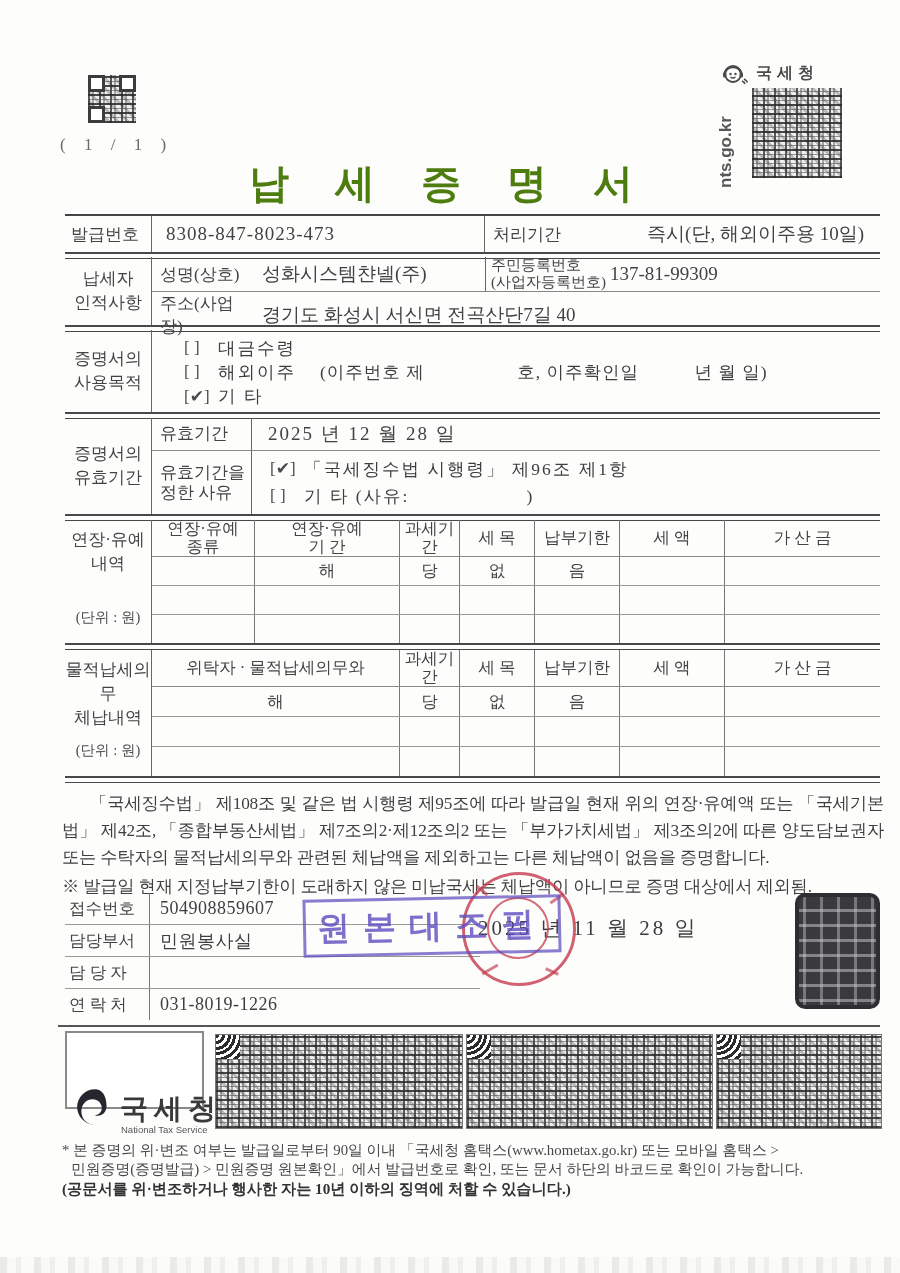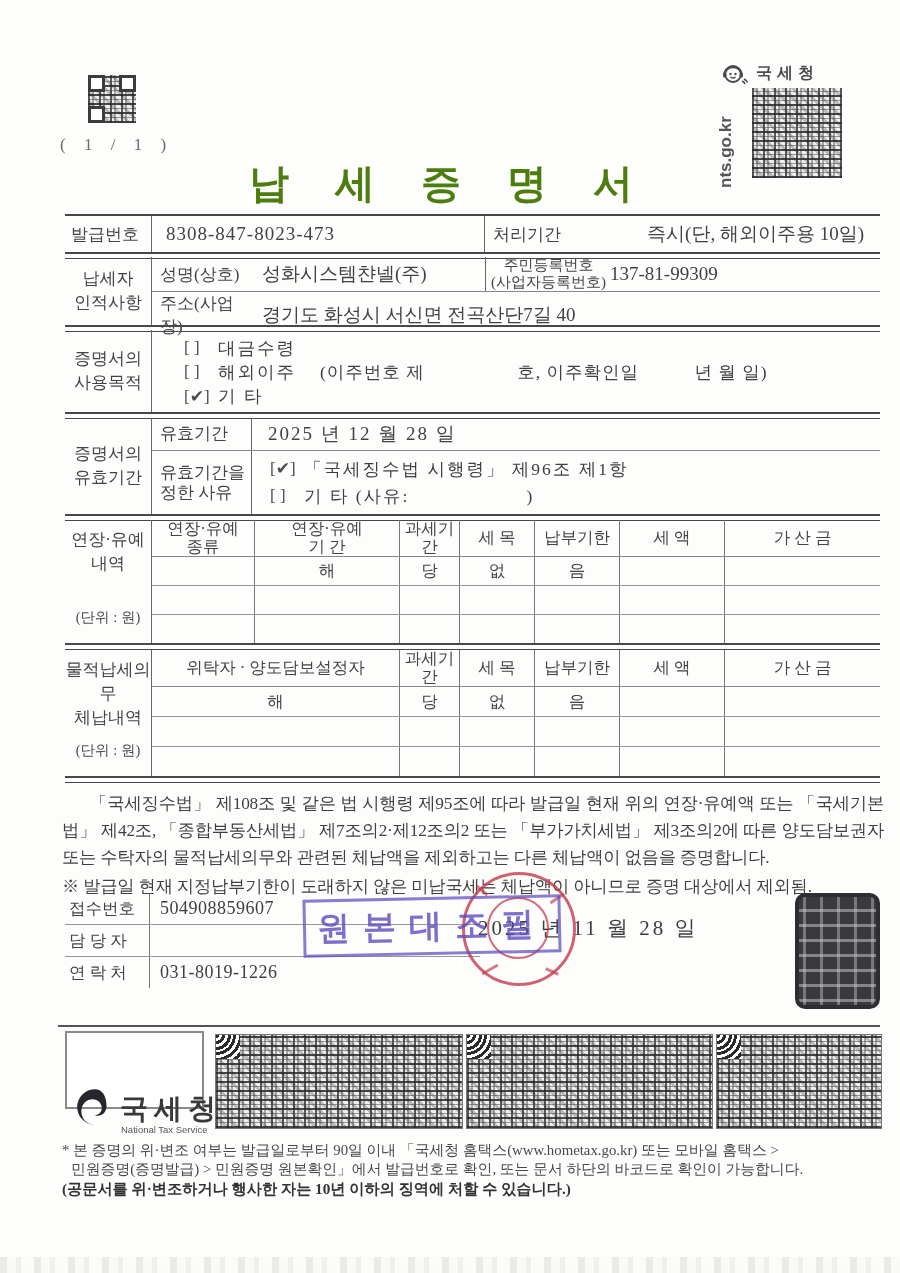--- a/index.html
+++ b/index.html
@@ -41,21 +41,21 @@
   .rowA .c3{flex:1;display:flex;align-items:center;padding-left:8px;}
   .rowA .c3 .val{margin-left:auto;padding-right:16px;}
   
   .tax{top:257px;height:68px;}
   .tax .rows{flex:1;display:flex;flex-direction:column;}
   .tax .r{flex:1;display:flex;align-items:center;}
   .tax .r1{border-bottom:1px solid #888;}
   .tax .fl{width:100px;padding-left:8px;}
   .tax .name{width:215px;padding-left:10px;}
   .tax .regbox{border-left:1px solid #666;align-self:stretch;display:flex;align-items:center;margin-left:auto;width:395px;}
-  .tax .reglab{font-size:15px;line-height:17px;padding-left:5px;text-align:center;}
+  .tax .reglab{font-size:15px;line-height:17px;padding-left:5px;}
   .tax .regval{padding-left:4px;font-size:19px;}
   
   .purp{top:330px;height:82px;}
   .purp .body{flex:1;display:flex;flex-direction:column;justify-content:space-around;padding:6px 0 6px 32px;}
   .ckline{display:flex;align-items:center;font-size:17.5px;}
   .ckbox{width:34px;font-size:17px;color:#4a4a4c;}
   .cklab{letter-spacing:2px;}
   .ckext{margin-left:24px;letter-spacing:1px;}
   
   .valid{top:418px;height:96px;}
@@ -293,21 +293,21 @@
   <div class="abs rule dbl" style="top:643px"></div>
 
   <div class="abs band gtab phys">
     <div class="side lab">
       <span>물적납세의무</span>
       <span>체납내역</span>
       <span class="unit">(단위 : 원)</span>
     </div>
     <div class="grid">
       <div class="hrow">
-        <div class="c pw1">위탁자 · 양도담보설정자</div>
+        <div class="c pw1">위탁자 · 물적납세의무와</div>
         <div class="c w3">과세기간</div>
         <div class="c w4">세 목</div>
         <div class="c w5">납부기한</div>
         <div class="c w6">세 액</div>
         <div class="c w7">가 산 금</div>
       </div>
       <div class="drow">
         <div class="c pw1">해</div>
         <div class="c w3">당</div>
         <div class="c w4">없</div>
@@ -337,20 +337,24 @@
 
   <div class="abs stmt">
     <p class="p1">「국세징수법」  제108조 및 같은 법 시행령 제95조에 따라 발급일 현재 위의 연장·유예액 또는 「국세기본법」 제42조, 「종합부동산세법」 제7조의2·제12조의2 또는 「부가가치세법」 제3조의2에 따른 양도담보권자 또는 수탁자의 물적납세의무와 관련된 체납액을 제외하고는 다른 체납액이 없음을  증명합니다.</p>
     <p class="p2">※ 발급일 현재 지정납부기한이 도래하지 않은 미납국세는 체납액이 아니므로 증명 대상에서 제외됨.</p>
   </div>
 
   <div class="abs ftab">
     <div class="fr">
       <span class="fl2 lab">접수번호</span>
       <span class="fv">504908859607</span>
+    </div>
+    <div class="fr">
+      <span class="fl2 lab">담당부서</span>
+      <span class="fv">민원봉사실</span>
     </div>
     <div class="fr">
       <span class="fl2 lab">담 당 자</span>
       <span class="fv"></span>
     </div>
     <div class="fr">
       <span class="fl2 lab">연 락 처</span>
       <span class="fv">031-8019-1226</span>
     </div>
   </div>

